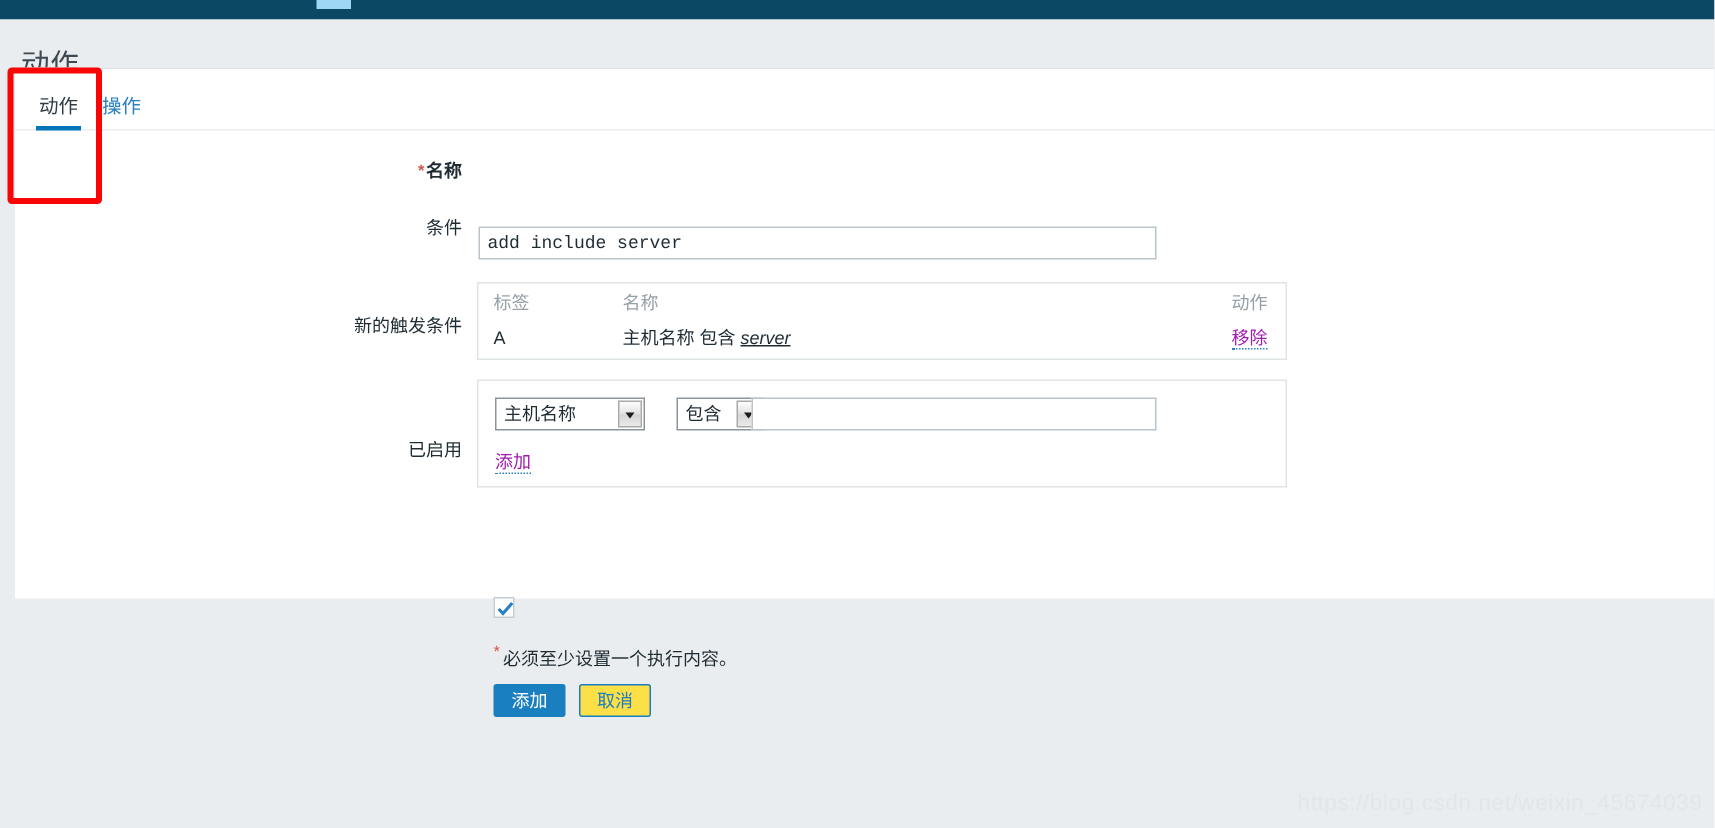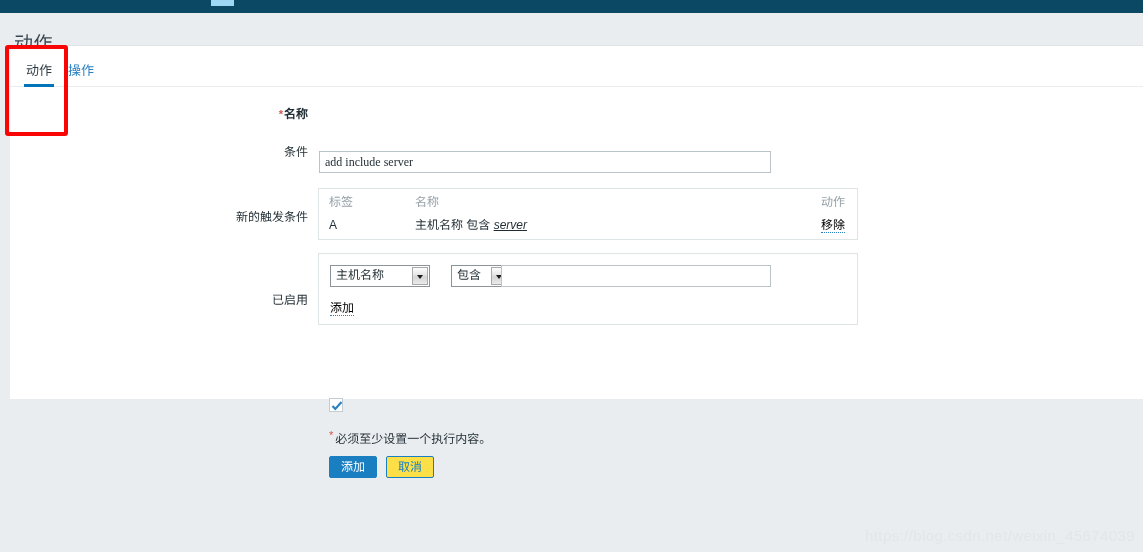--- a/index.html
+++ b/index.html
@@ -139,21 +139,21 @@
   .row-name { top: 0; }
   .row-name .label { left: 58px; top: 10px; font-weight: bold; }
   .input-name {
     position: absolute;
     left: 309px; top: 55px;
     width: 452px;
     height: 22px;
     box-sizing: border-box;
     border: 1px solid #b8c3ca;
     background: #fff;
-    font-family: Liberation Serif, serif;
+    font-family: Liberation Mono, monospace;
     font-size: 12px;
     color: #1f2c33;
     padding: 0 5px;
     outline: none;
   }
 
   
   .row-cond .label { left: 58px; top: 48px; }
   .cond-table {
     position: absolute;
@@ -185,21 +185,21 @@
   .cond-row .c-label,
   .cond-row .c-name {
     color: #1f2c33;
     font-size: 12px;
   }
   .cond-row .c-name em {
     font-style: italic;
     text-decoration: underline;
   }
   .link {
-    color: #000000;
+    color: #a21caf;
     text-decoration: none;
     border-bottom: 1px dotted #2a81c2;
     cursor: pointer;
   }
 
   
   .row-new .label { left: 58px; top: 113px; }
   .new-box {
     position: absolute;
     left: 308px; top: 157px;
@@ -209,21 +209,21 @@
     box-sizing: border-box;
     background: #fff;
   }
   .sel {
     position: absolute;
     top: 11px;
     height: 22px;
     box-sizing: border-box;
     border: 1px solid #8a959b;
     background: #ffffff;
-    font-family: Liberation Mono, monospace;
+    font-family: Liberation Serif, serif;
     font-size: 12px;
     color: #1f2c33;
     line-height: 20px;
     padding-left: 5px;
     cursor: pointer;
   }
   .sel-type { left: 11px; width: 100px; }
   .sel-op   { left: 132px; width: 58px; }
   .sel .arrow-btn {
     position: absolute;

